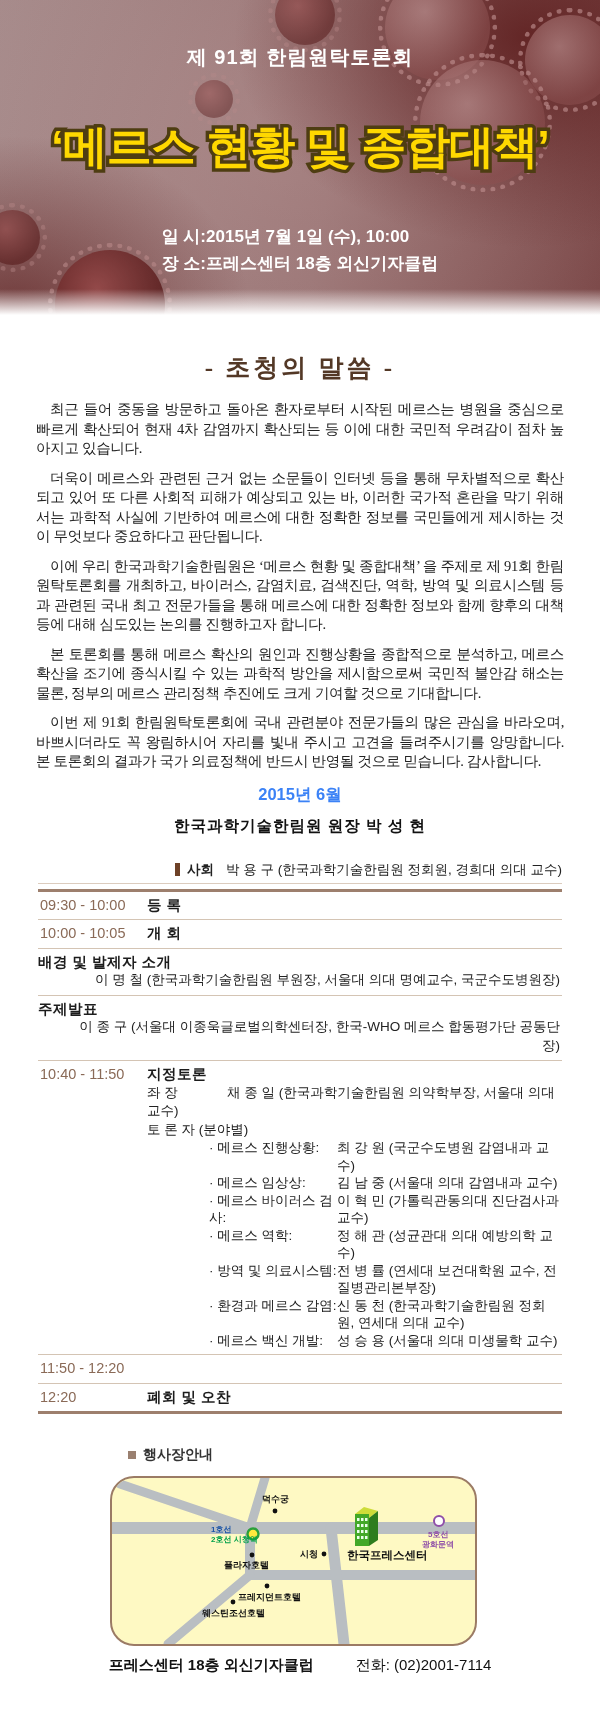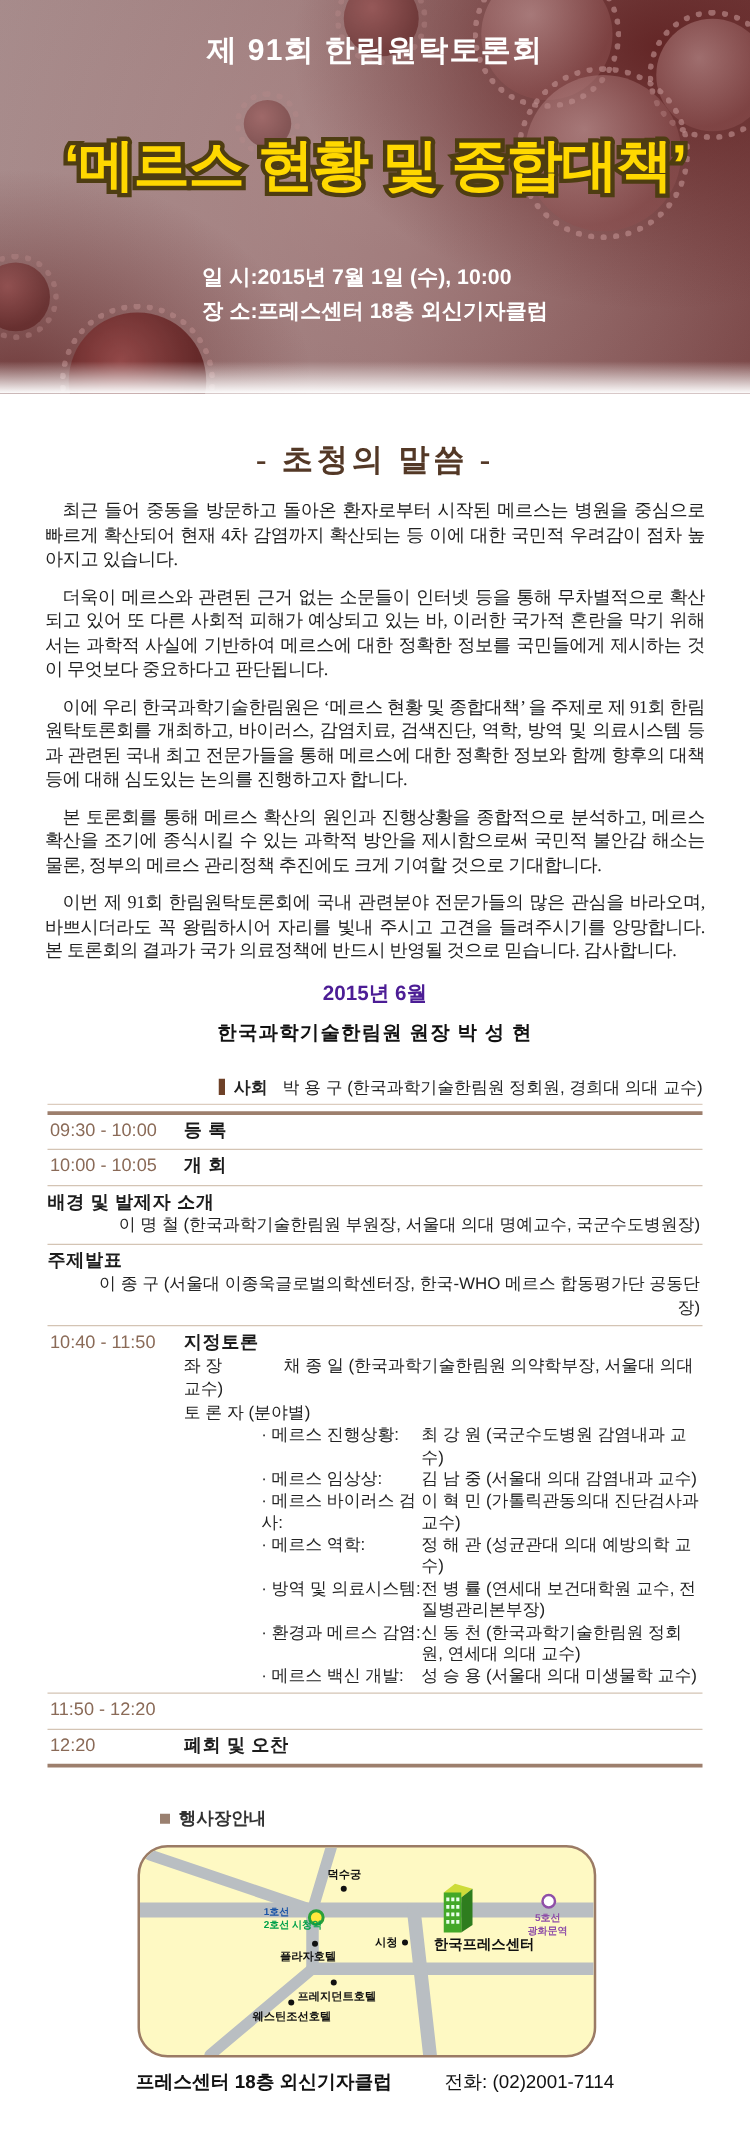--- a/index.html
+++ b/index.html
@@ -12,40 +12,40 @@
       radial-gradient(ellipse 420px 300px at 88% 12%, rgba(92,28,28,.85), rgba(92,28,28,0) 70%),
       radial-gradient(ellipse 330px 240px at 2% 98%, rgba(96,34,34,.75), rgba(96,34,34,0) 72%),
       radial-gradient(ellipse 520px 420px at 45% 45%, rgba(198,162,162,.30), rgba(198,162,162,0) 75%),
       linear-gradient(100deg, #a58a8a 0%, #977272 55%, #7c4949 100%);
   }
   .virus { position:absolute; border-radius:50%; z-index:0; }
   .virus-body { position:absolute; inset:0; border-radius:50%;
     background: radial-gradient(circle at 38% 35%, rgba(150,70,70,.95), rgba(86,24,24,.95) 68%); }
   .virus.light .virus-body { background: radial-gradient(circle at 38% 35%, rgba(205,165,165,.55), rgba(140,80,80,.55) 68%); }
   .virus-spikes { position:absolute; inset:-7px; border-radius:50%; border:5px dotted rgba(188,140,140,.65); }
-  .hero-subtitle { position:relative; z-index:1; margin-top:24px; text-align:center;
-    color:#fff; font-size:24px; font-weight:bold; letter-spacing:1px; }
+  .hero-subtitle { position:relative; z-index:1; margin-top:44px; text-align:center;
+    color:#fff; font-size:20px; font-weight:bold; letter-spacing:1px; }
   .hero-title-wrap { position:relative; z-index:1; margin-top:46px; height:56px; text-align:center; }
   .hero-title-stroke, .hero-title-fill { font-size:45px; font-weight:800; letter-spacing:-1px; white-space:nowrap; }
   .hero-title-stroke { position:absolute; left:0; right:0; top:0; color:#4e3d12; -webkit-text-stroke:7px #4e3d12; }
   .hero-title-fill { position:absolute; left:0; right:0; top:0; color:#ffd800; }
   .hero-info { position:relative; z-index:1; margin-top:50px; text-align:center; }
   .hero-info-inner { display:inline-block; text-align:left; }
   .hero-info-line { color:#fff; font-size:17px; font-weight:bold; line-height:27px; letter-spacing:0; }
   .hero-info-line .lbl { margin-right:0; }
   .hero-fade { position:absolute; left:0; right:0; bottom:0; height:26px; z-index:2;
     background:linear-gradient(to bottom, rgba(255,255,255,0), #fff); }
 
   
   .invite-heading { margin:36px 0 16px; text-align:center; font-family:"Liberation Serif", serif;
     font-size:25px; font-weight:600; color:#533826; letter-spacing:3px; }
   .invite-paragraphs { margin:0 36px; font-family:"Liberation Serif", serif; font-size:14.5px;
     line-height:19.5px; color:#222; text-align:justify; letter-spacing:-0.3px; }
   .invite-paragraphs p { margin:0 0 10px; text-indent:14px; }
-  .invite-date { margin-top:12px; text-align:center; font-size:16.5px; font-weight:bold; color:#4c1d95; }
+  .invite-date { margin-top:12px; text-align:center; font-size:16.5px; font-weight:bold; color:#3b82f6; }
   .invite-sign { margin-top:10px; text-align:center; font-size:15.5px; font-weight:bold; color:#111; letter-spacing:1px; }
 
   
   .moderator { margin:24px 38px 0 0; text-align:right; font-size:13.5px; color:#222; }
   .moderator .bar { display:inline-block; width:5px; height:13px; background:#6e4128; margin-right:7px; vertical-align:-2px; }
   .moderator .mod-label { font-weight:bold; margin-right:12px; }
 
   
   .schedule { margin:4px 38px 0; border-top:1px solid #dcccbe; padding-top:5px; }
   .schedule-inner { border-top:3px solid #9d7f6d; border-bottom:3px solid #9d7f6d; }

